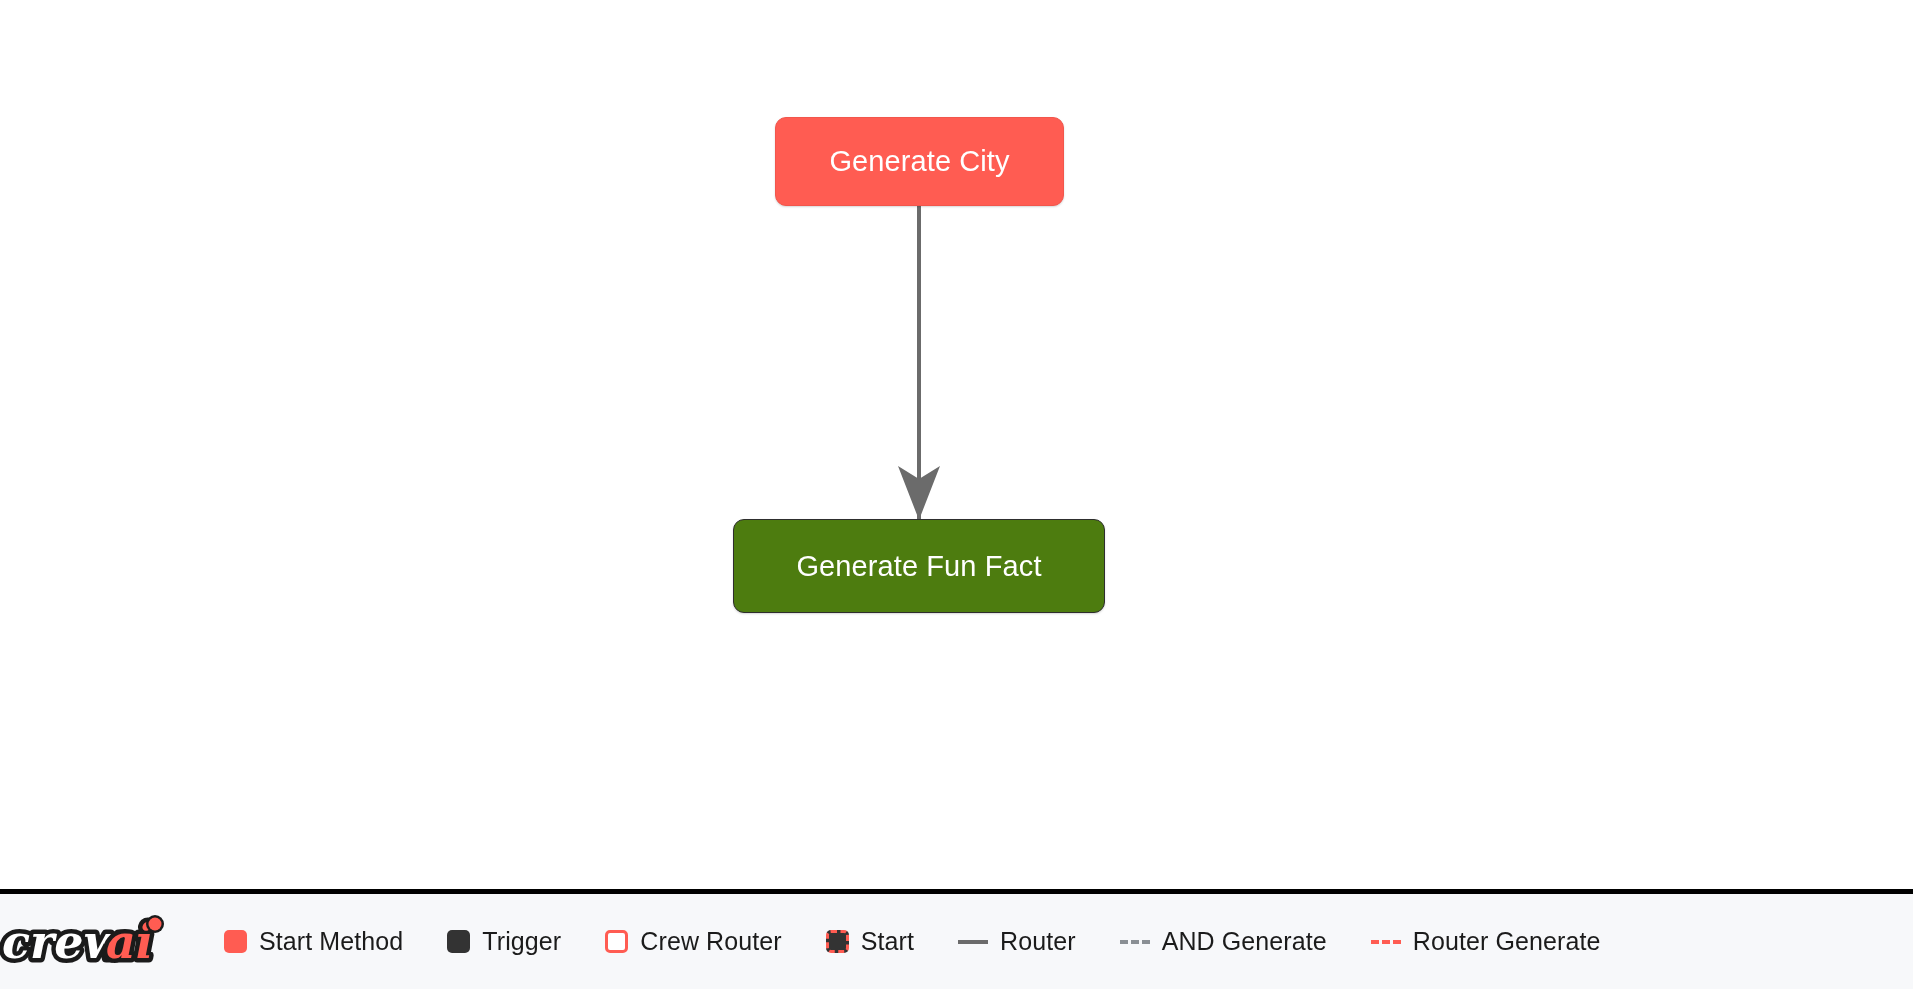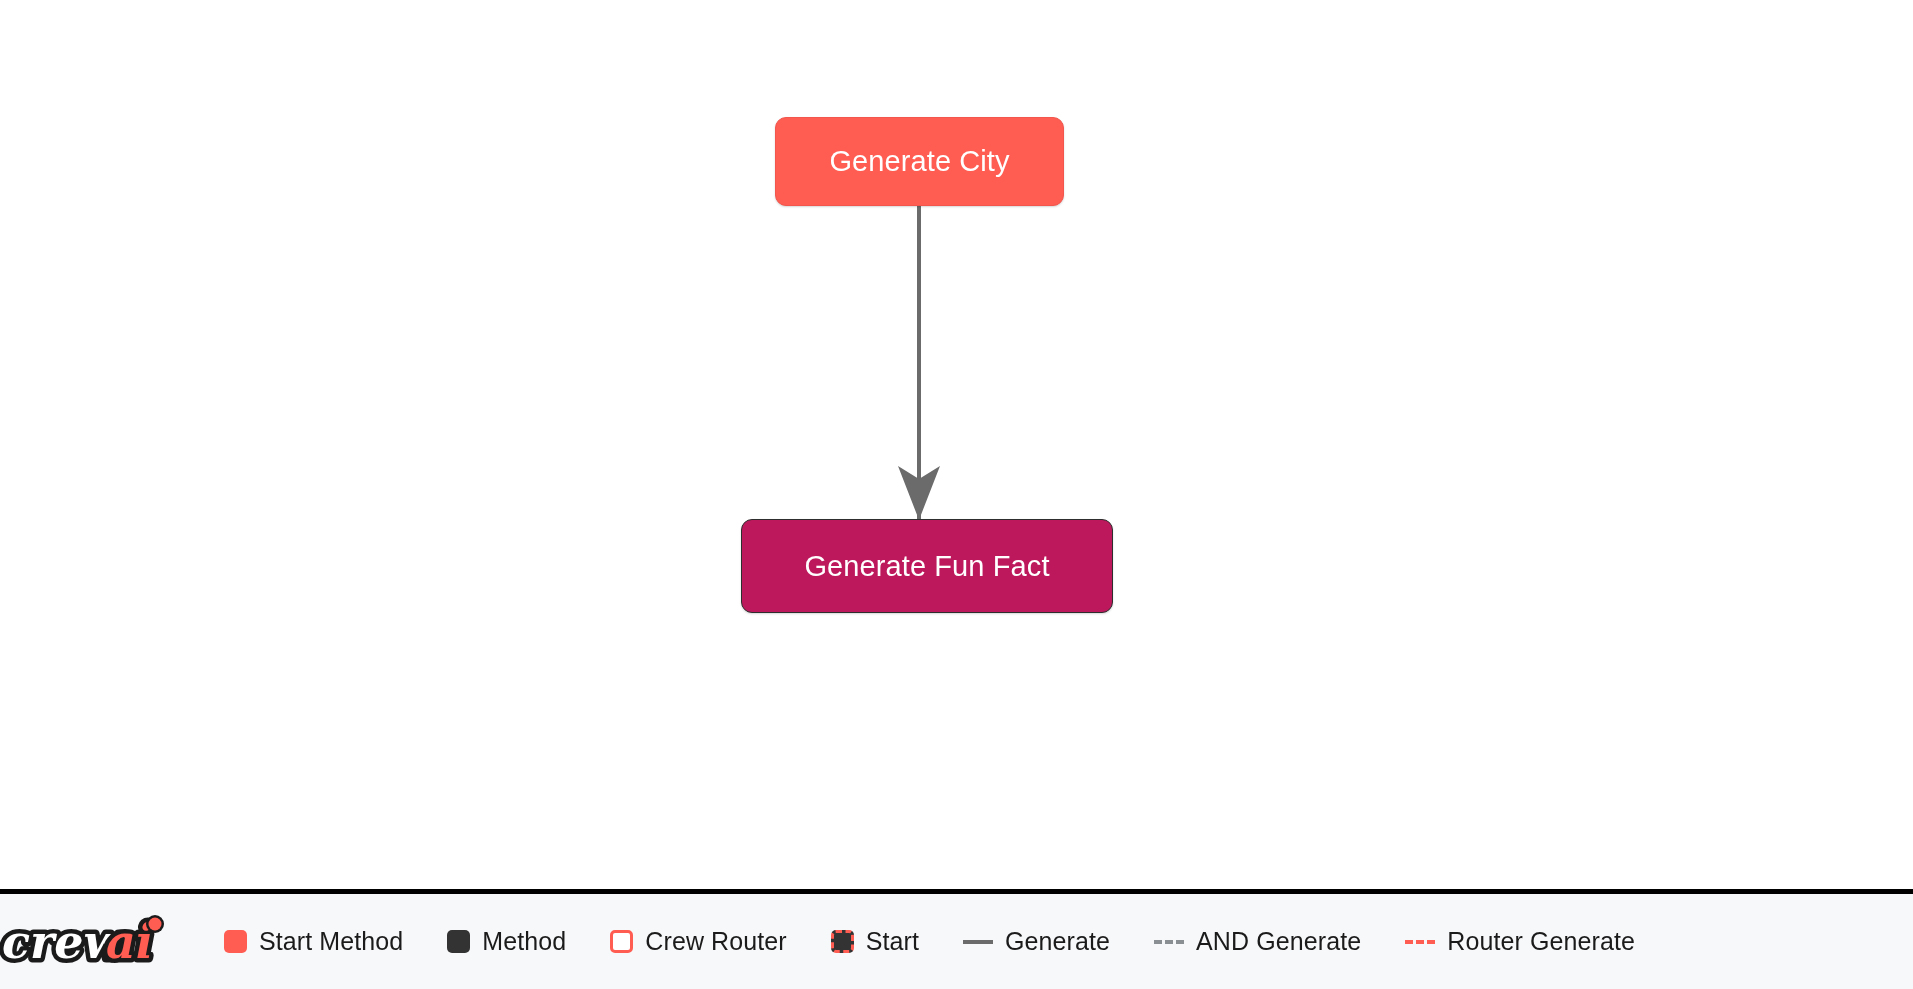--- a/index.html
+++ b/index.html
@@ -58,24 +58,23 @@
     user-select: none;
   }
 
   .node-start {
     background: #ff5c52;
     border: 1px solid #f2564c;
     box-shadow: 0 1px 2px rgba(0,0,0,0.16);
   }
 
   .node-method {
-    background: #be185d;
+    background: #4d7c0f;
     border: 1px solid #2e2e2e;
     box-shadow: 0 1px 2px rgba(0,0,0,0.16);
-    margin-left: 8px;
   }
 
   
   #node-generate-city {
     left: 775px;
     top: 117px;
     width: 289px;
     height: 89px;
   }
 
@@ -196,36 +195,36 @@
 
     <div class="legend-items">
 
       <div class="legend-item">
         <span class="swatch swatch-start"></span>
         <span class="legend-label">Start Method</span>
       </div>
 
       <div class="legend-item">
         <span class="swatch swatch-method"></span>
-        <span class="legend-label">Method</span>
+        <span class="legend-label">Trigger</span>
       </div>
 
       <div class="legend-item">
         <span class="swatch swatch-crew"></span>
         <span class="legend-label">Crew Router</span>
       </div>
 
       <div class="legend-item">
         <span class="swatch swatch-router"></span>
         <span class="legend-label">Start</span>
       </div>
 
       <div class="legend-item">
         <span class="line-sample line-trigger"></span>
-        <span class="legend-label">Generate</span>
+        <span class="legend-label">Router</span>
       </div>
 
       <div class="legend-item">
         <span class="line-sample line-and-trigger"></span>
         <span class="legend-label">AND Generate</span>
       </div>
 
       <div class="legend-item">
         <span class="line-sample line-router-trig"></span>
         <span class="legend-label">Router Generate</span>

